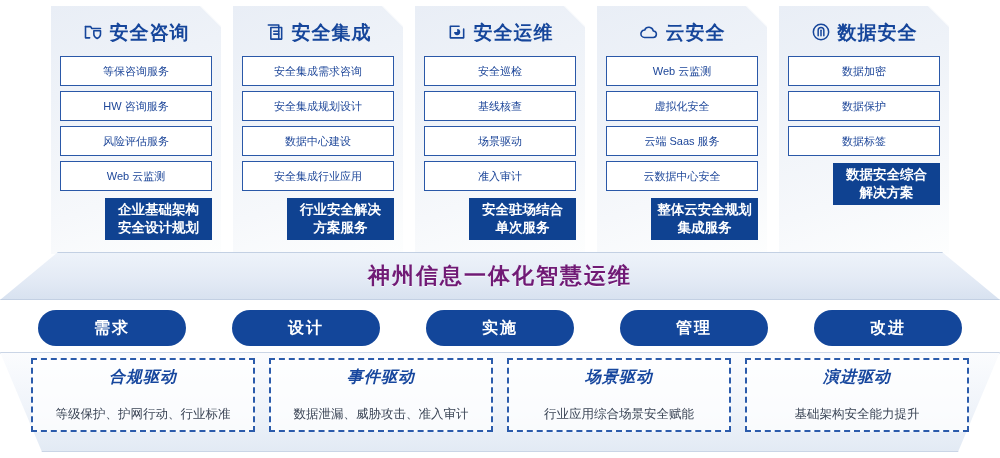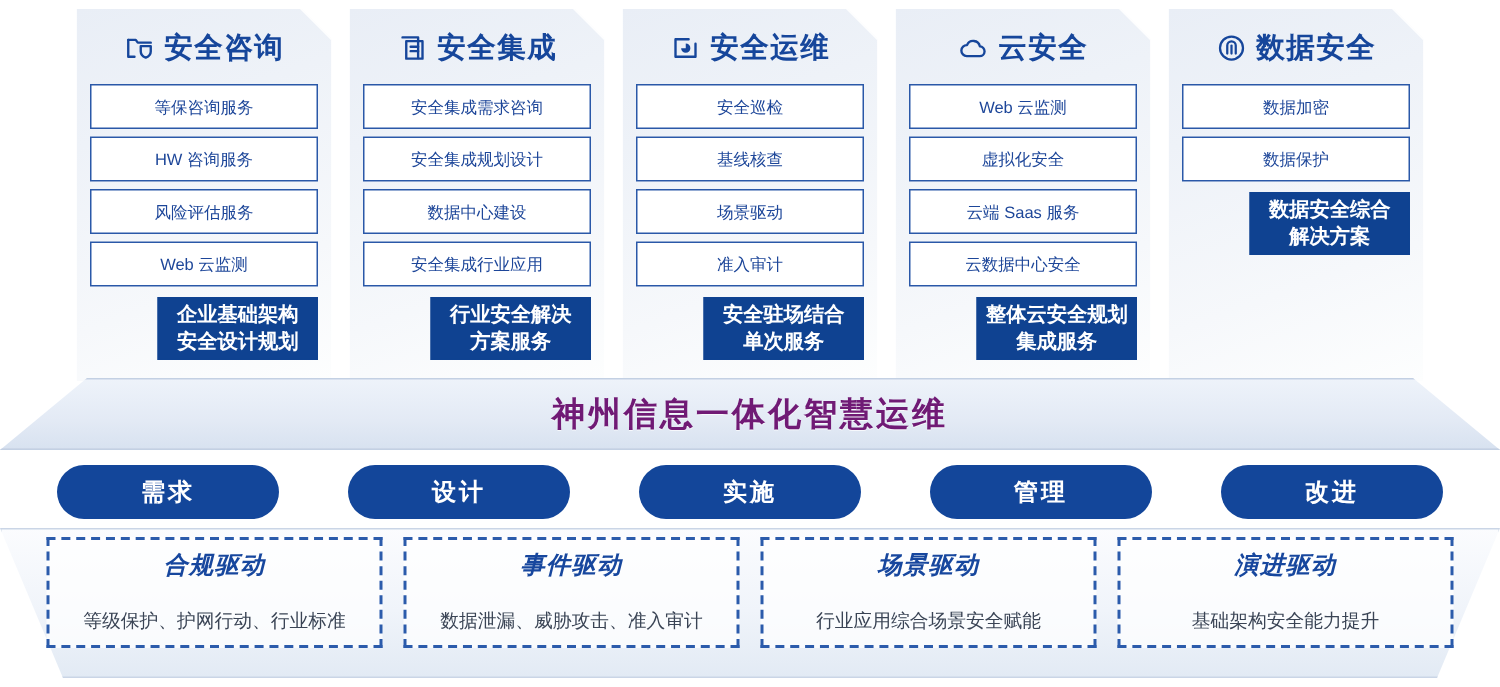--- a/index.html
+++ b/index.html
@@ -218,20 +218,21 @@
           <svg viewBox="0 0 24 24" width="20" height="20" fill="none" stroke="#16469b" stroke-width="1.8" stroke-linecap="round" stroke-linejoin="round">
             <circle cx="12" cy="12" r="9.2"></circle>
             <path d="M8.6 16.4V10a3.4 3.4 0 0 1 6.8 0v6.4"></path>
             <path d="M12 16.4V10"></path>
           </svg>
         </span>
         <span class="panel-title">数据安全</span>
       </div>
       <div class="item">数据加密</div>
       <div class="item">数据保护</div>
+      <div class="item">数据标签</div>
       <div class="item item-solid">
         <span>数据安全综合</span>
         <span>解决方案</span>
       </div>
     </div>
 
   </div>
 
   <div class="banner">
     <div class="banner-shape"></div>

